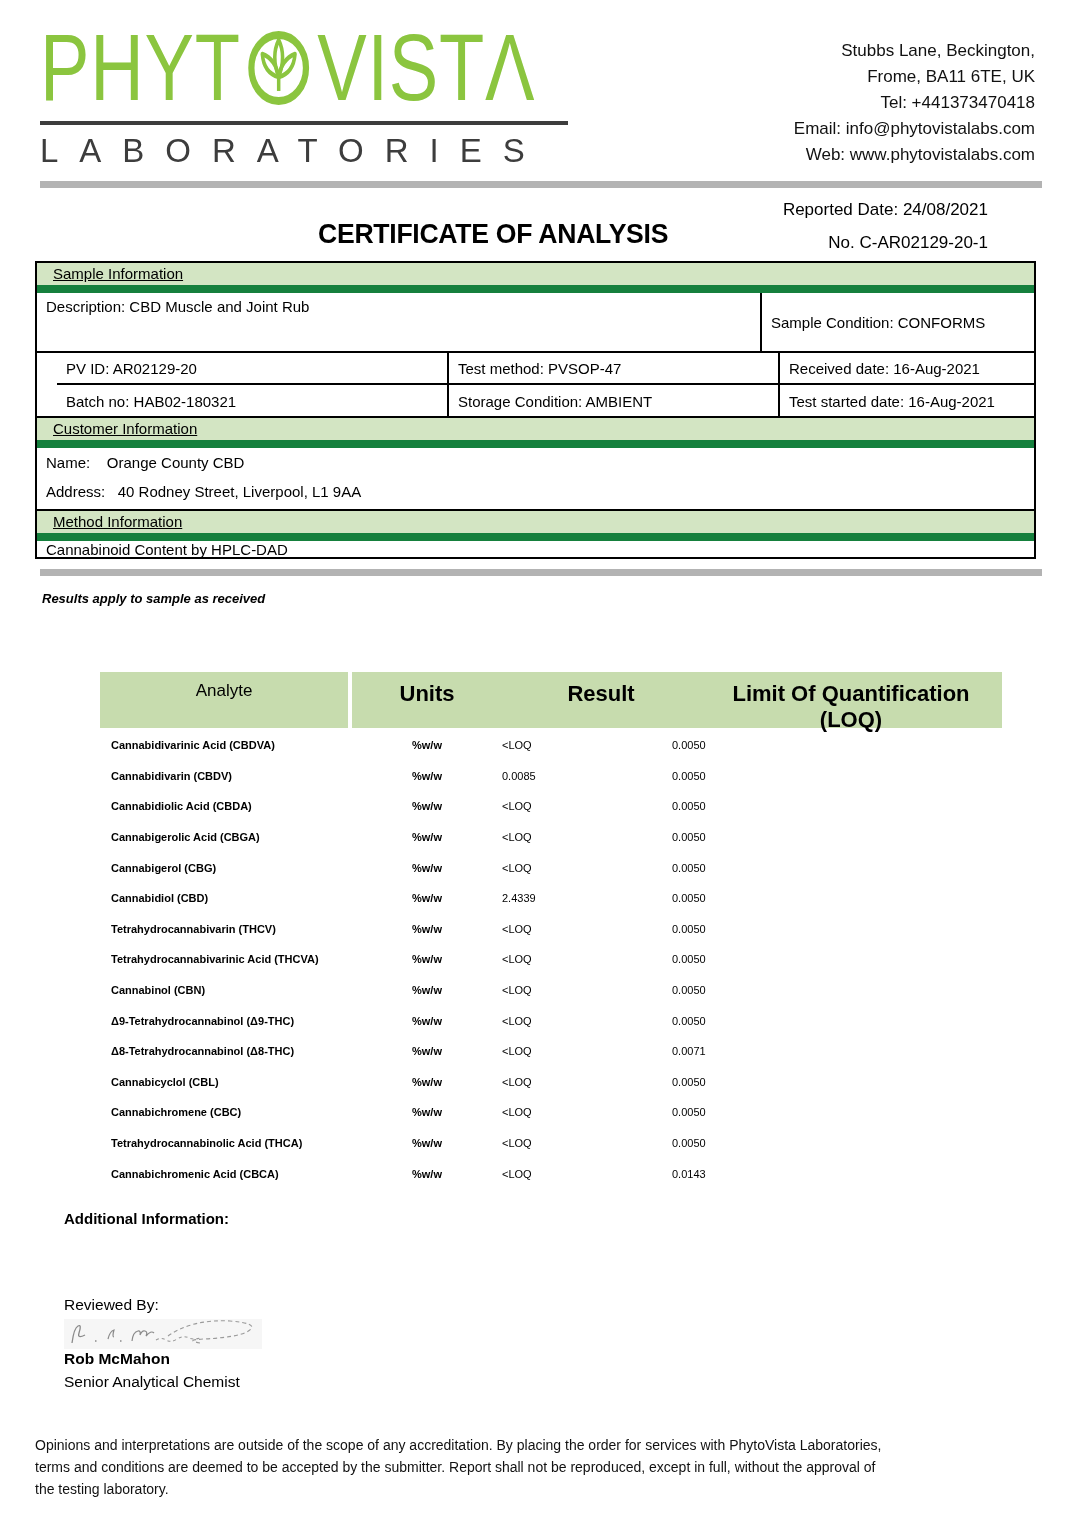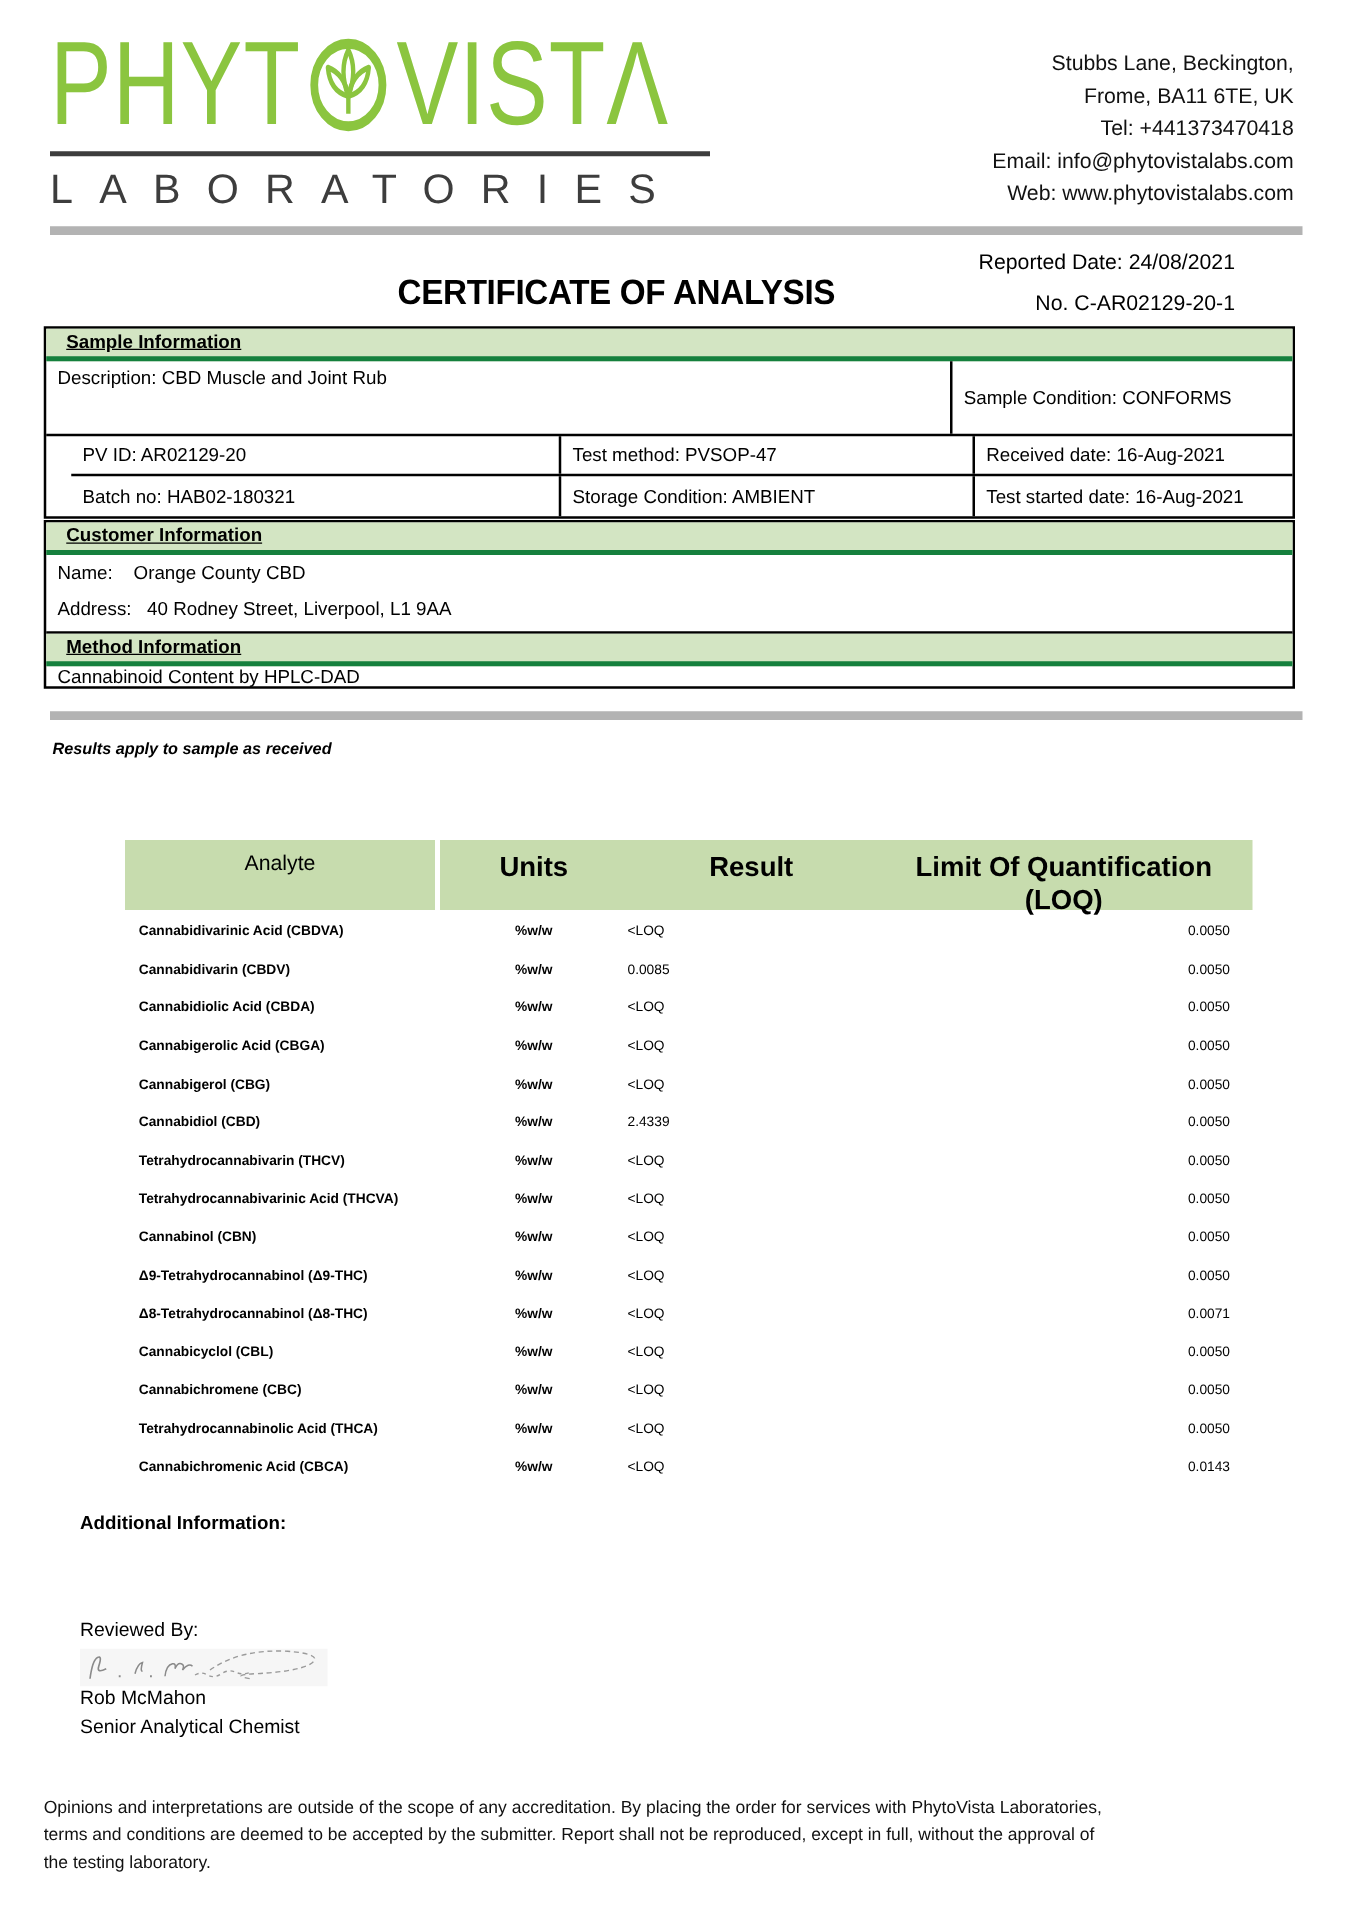--- a/index.html
+++ b/index.html
@@ -43,22 +43,22 @@
   .report-meta {
     position:absolute; right:92px; top:193px; text-align:right;
     font-size:17px; line-height:33px; white-space:nowrap;
   }
 
   
   .info-box { position:absolute; left:35px; width:1001px; border:2px solid #000; background:#fff; }
   .sample-box { top:261px; }
   .customer-box { top:416px; }
   .sec-bar {
-    background:#d3e5c3; border-bottom:4px solid #15803d;
-    font-size:15px; font-weight:700; text-decoration:underline;
+    background:#d3e5c3; border-bottom:8px solid #15803d;
+    font-size:15px; font-weight:400; text-decoration:underline;
     padding:2px 0 3px 16px;
   }
   .si-row1 { display:grid; grid-template-columns:725px 1fr; border-bottom:2px solid #000; height:60px; }
   .si-row1 .desc-cell { border-right:2px solid #000; padding:5px 0 0 9px; font-size:15px; }
   .si-row1 .cond-cell { display:flex; align-items:center; padding-left:9px; font-size:15px; }
   .si-row { display:grid; grid-template-columns:392px 331px 1fr; height:32px;margin-left:20px; }
   .si-row.mid { border-bottom:2px solid #000; }
   .si-row > div { display:flex; align-items:center; padding-left:9px; font-size:15px; }
   .si-row > div:nth-child(1), .si-row > div:nth-child(2) { border-right:2px solid #000; }
   .cust-content { height:57px; border-bottom:2px solid #000; font-size:15px; }
@@ -78,28 +78,28 @@
     width:248px; height:56px; background:#c7dcae; margin-right:4px;
     text-align:center; padding-top:9px; font-size:17px; font-weight:400;
   }
   .rt-h-rest { width:650px; height:56px; background:#c7dcae; display:grid; grid-template-columns:150px 198px 302px; }
   .rt-h-rest > div { text-align:center; padding-top:9px; font-size:22px; font-weight:700; }
   .rt-rows { margin-top:2px; }
   .rt-row { display:grid; grid-template-columns:252px 150px 170px 312px; height:30.6px; align-items:center; }
   .rt-row .c-analyte { padding-left:11px; font-size:11px; font-weight:700; }
   .rt-row .c-units   { text-align:center; font-size:11px; font-weight:700; }
   .rt-row .c-result  { text-align:left; font-size:11px; }
-  .rt-row .c-loq     { text-align:right; font-size:11px; }
+  .rt-row .c-loq     { text-align:left; font-size:11px; }
 
   .additional-info { position:absolute; left:64px; top:1210px; font-size:15px; font-weight:700; }
 
   
   .reviewed-label { position:absolute; left:64px; top:1296px; font-size:15.5px; }
   .signature-wrap { position:absolute; left:64px; top:1316px; }
-  .sig-name  { position:absolute; left:64px; top:1350px; font-size:15.5px; }
+  .sig-name  { position:absolute; left:64px; top:1350px; font-size:15.5px;font-weight:bold; }
   .sig-title { position:absolute; left:64px; top:1373px; font-size:15.5px; }
 
   .footer-text {
     position:absolute; left:35px; top:1434px; width:985px;
     font-size:14px; line-height:22px; white-space:pre-line; color:#111;
   }
 </style>
 </head>
 <body>
 

